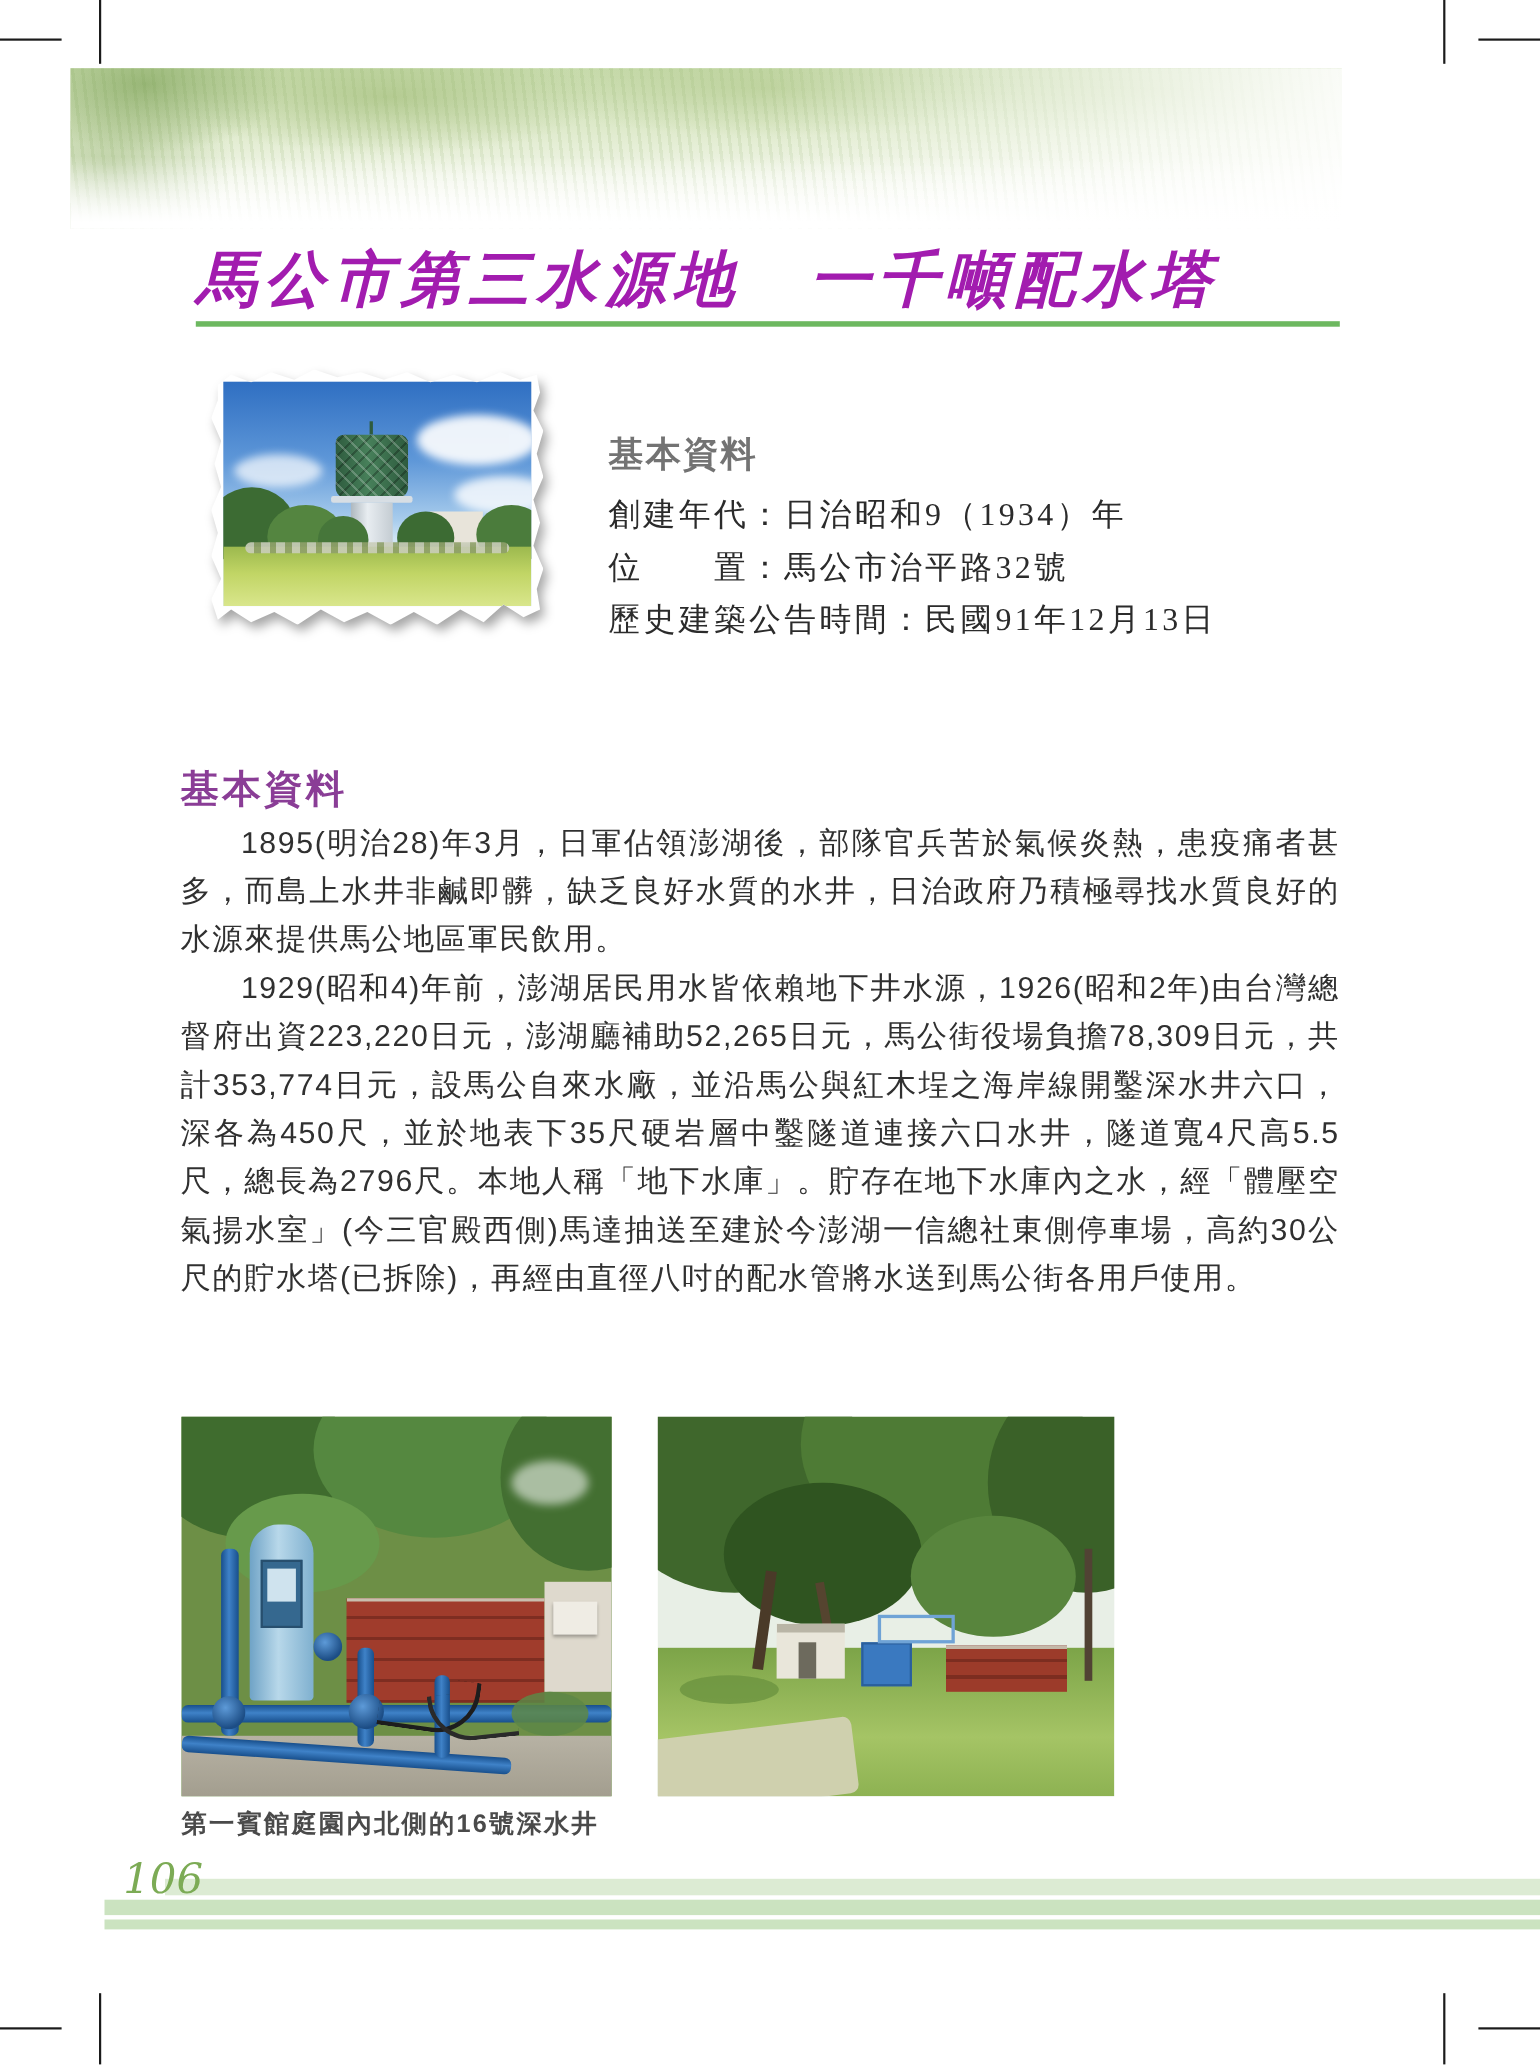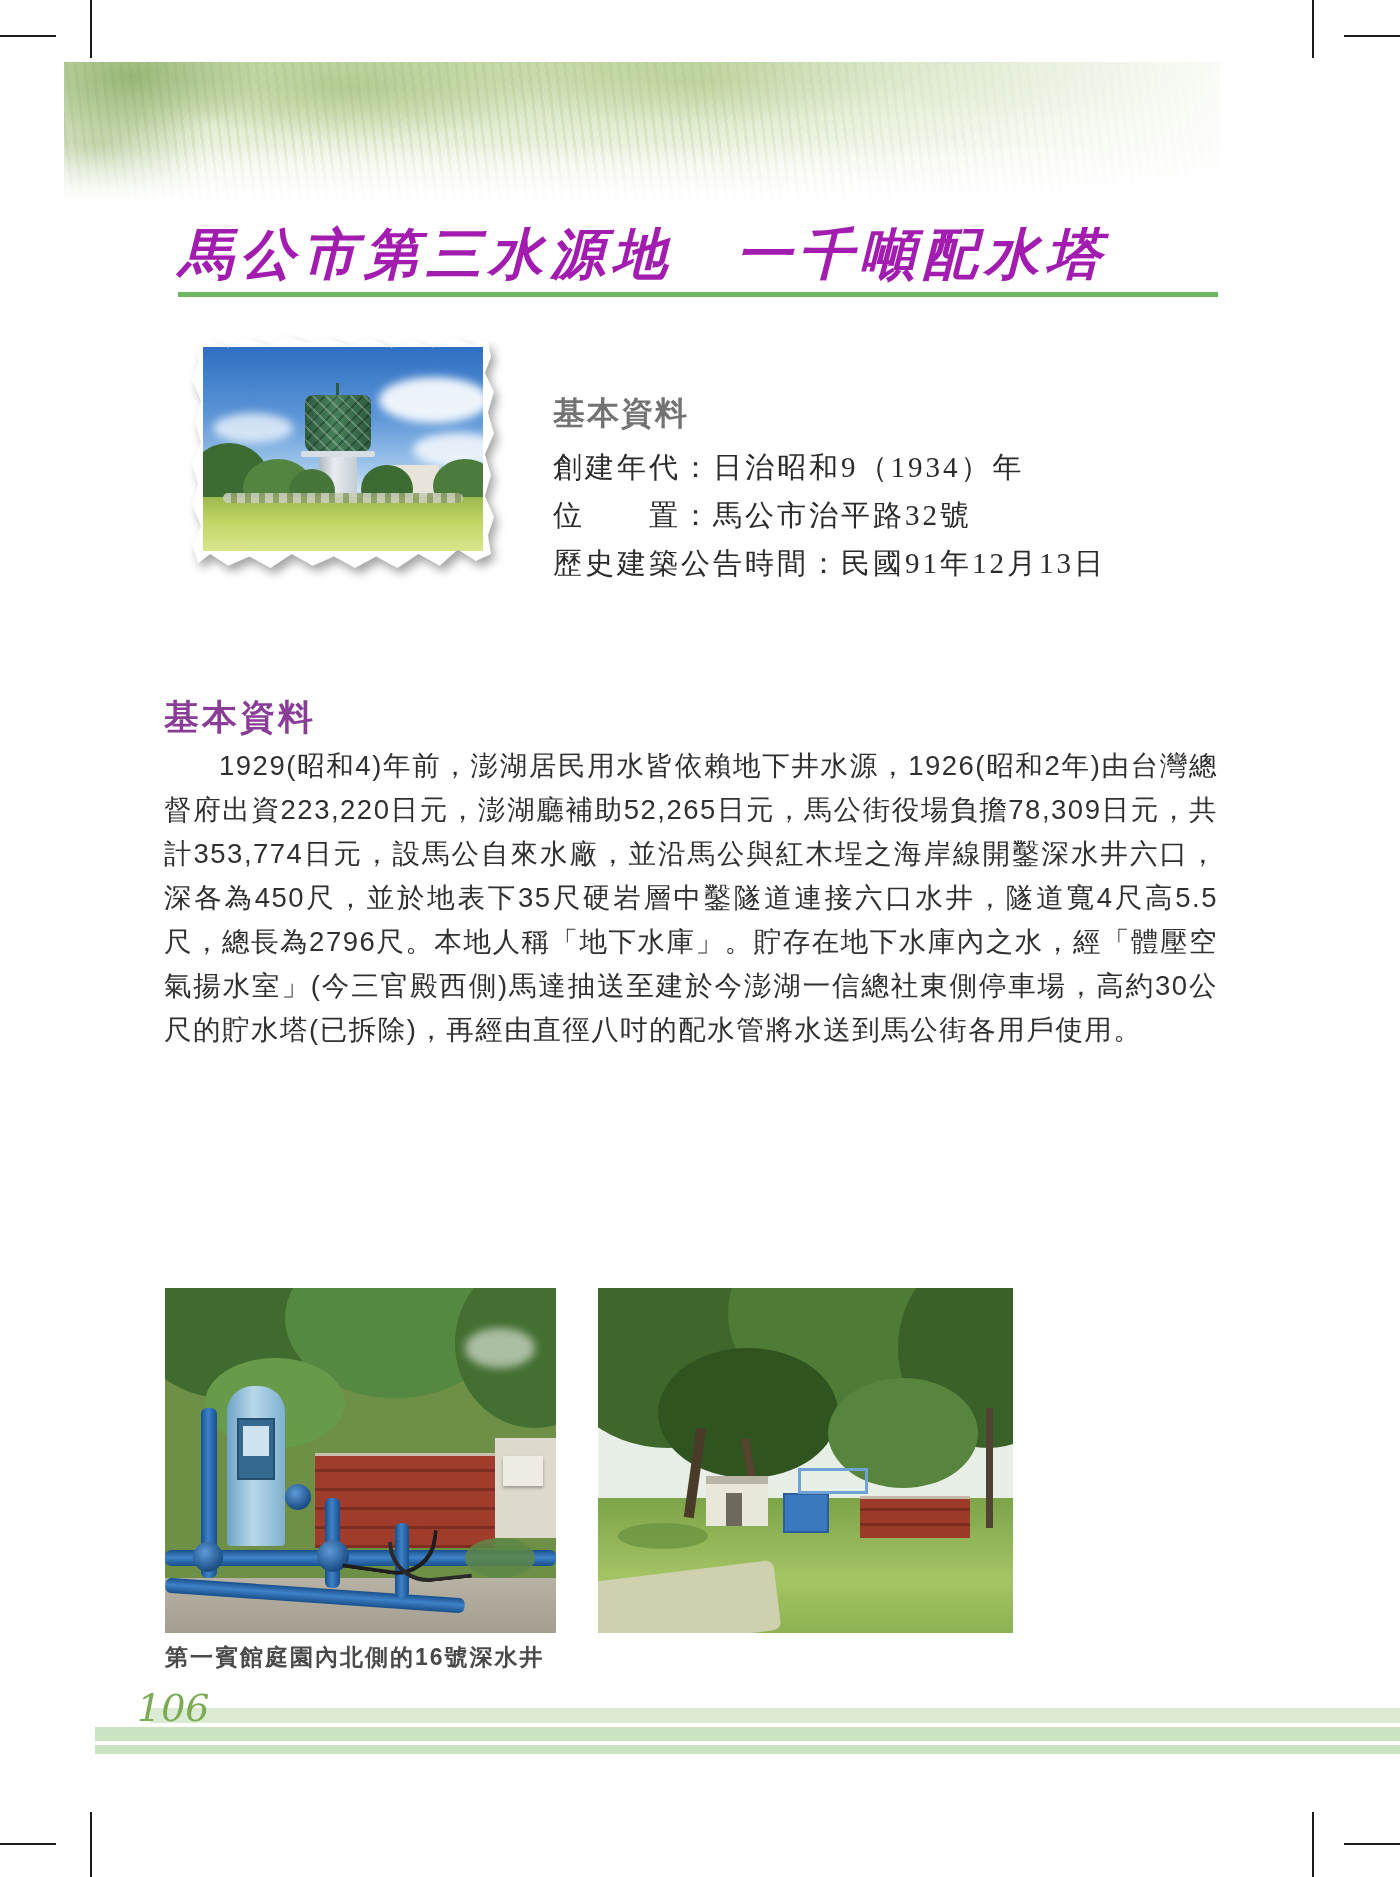--- a/index.html
+++ b/index.html
@@ -81,21 +81,21 @@
   .bphoto { position:absolute; top:1288px; height:345px; overflow:hidden; background:#6d8f46; }
   #photo-left { left:165px; width:391px; }
   #photo-right { left:598px; width:415px; }
   .pipe { position:absolute; background:linear-gradient(180deg,#184f8c,#3f82c8 45%,#184f8c); border-radius:6px; }
   .pipev { position:absolute; background:linear-gradient(90deg,#184f8c,#3f82c8 45%,#184f8c); border-radius:6px; }
   .flange { position:absolute; border-radius:50%; background:radial-gradient(circle at 40% 35%, #5d9ad8, #1c4d85 70%); }
   
   #caption { position:absolute; left:165px; top:1642px; width:848px; text-align:left;
     font-size:23px; color:#4a4a4a; letter-spacing:2px;font-weight:bold; }
   #pagenum { position:absolute; left:112px; top:1686px; font-family:"DejaVu Serif", serif;
-    font-style:italic; font-size:38px; color:#7cab55;margin-left:25px; }
+    font-style:italic; font-size:38px; color:#7cab55; }
   .stripe { position:absolute; }
 </style>
 </head>
 <body>
 
 <div id="page">
 
   <div class="cropv" style="left:90px;top:0;height:58px;"></div>
   <div class="croph" style="left:0;top:35px;width:56px;"></div>
   <div class="cropv" style="left:1312px;top:0;height:58px;"></div>
@@ -136,20 +136,21 @@
     </div>
   </div>
 
   <div id="info-heading">基本資料</div>
   <div class="info-line" style="top:448px;">創建年代：日治昭和9（1934）年</div>
   <div class="info-line" style="top:496px;">位　　置：馬公市治平路32號</div>
   <div class="info-line" style="top:544px;">歷史建築公告時間：民國91年12月13日</div>
 
   <div id="hist-heading">基本資料</div>
   <div id="hist-body">
+    <p>1895(明治28)年3月，日軍佔領澎湖後，部隊官兵苦於氣候炎熱，患疫痛者甚多，而島上水井非鹹即髒，缺乏良好水質的水井，日治政府乃積極尋找水質良好的水源來提供馬公地區軍民飲用。</p>
     <p>1929(昭和4)年前，澎湖居民用水皆依賴地下井水源，1926(昭和2年)由台灣總督府出資223,220日元，澎湖廳補助52,265日元，馬公街役場負擔78,309日元，共計353,774日元，設馬公自來水廠，並沿馬公與紅木埕之海岸線開鑿深水井六口，深各為450尺，並於地表下35尺硬岩層中鑿隧道連接六口水井，隧道寬4尺高5.5尺，總長為2796尺。本地人稱「地下水庫」。貯存在地下水庫內之水，經「體壓空氣揚水室」(今三官殿西側)馬達抽送至建於今澎湖一信總社東側停車場，高約30公尺的貯水塔(已拆除)，再經由直徑八吋的配水管將水送到馬公街各用戶使用。</p>
   </div>
 
   <div class="bphoto" id="photo-left">
     <div class="treeblob" style="left:-30px;top:-40px;width:180px;height:150px;background:#3f6c2e;"></div>
     <div class="treeblob" style="left:120px;top:-50px;width:220px;height:160px;background:#558840;"></div>
     <div class="treeblob" style="left:290px;top:-30px;width:160px;height:170px;background:#436f31;"></div>
     <div class="cloud" style="left:300px;top:40px;width:70px;height:40px;opacity:.55;"></div>
     <div class="treeblob" style="left:40px;top:70px;width:140px;height:90px;background:#679a4b;"></div>
     <div style="position:absolute;left:0;top:290px;width:391px;height:55px;background:linear-gradient(180deg,#b7b2a4,#a39e8f);"></div>

